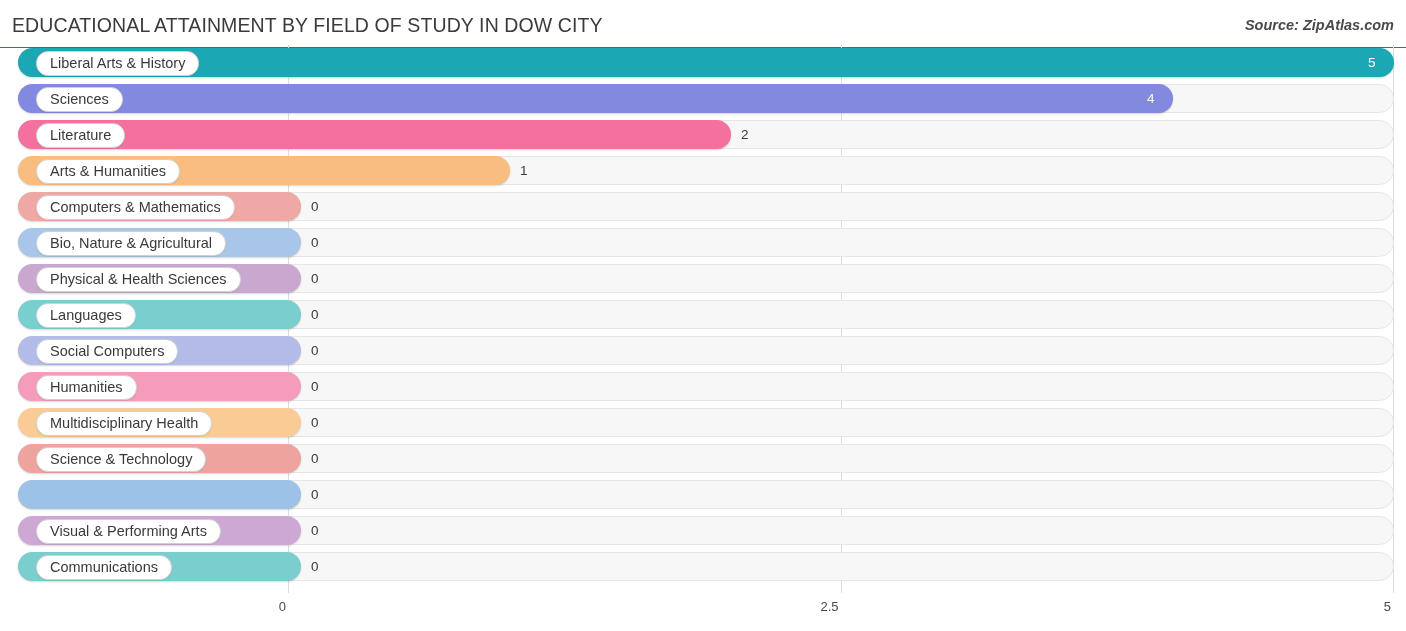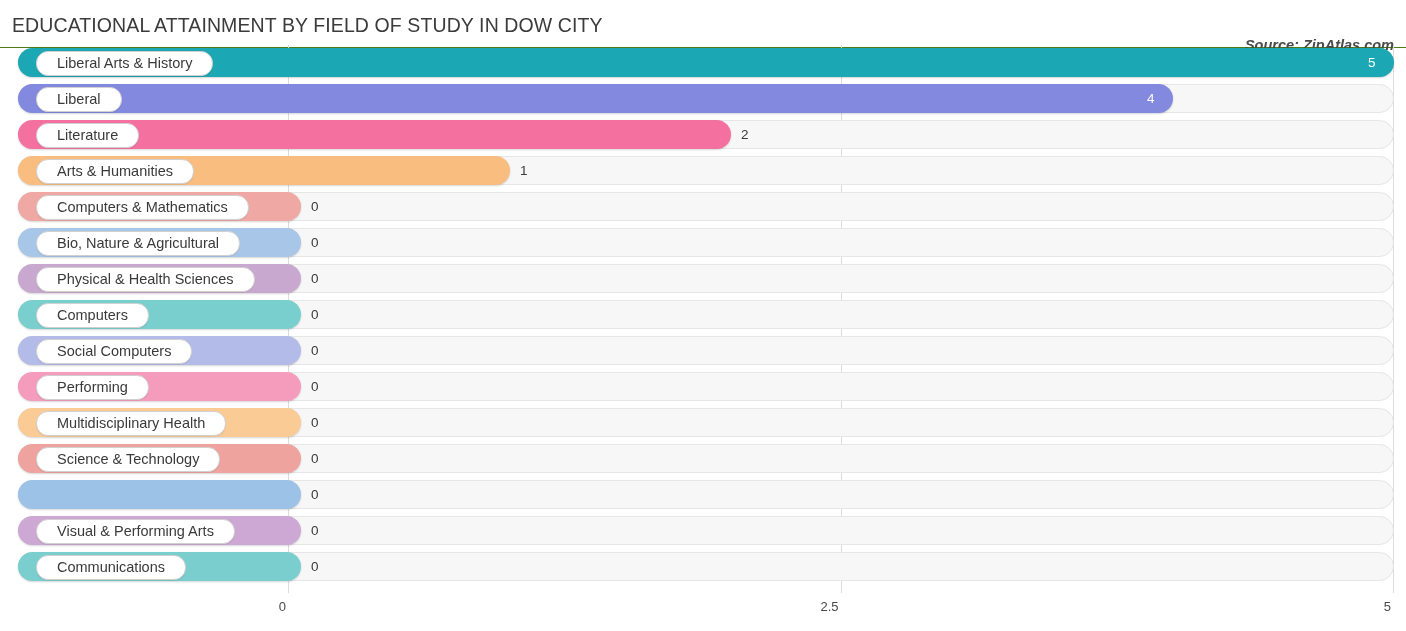--- a/index.html
+++ b/index.html
@@ -36,21 +36,20 @@
   }
   .chart-source {
     position: absolute;
     right: 12px;
     top: 13px;
     font-size: 14.5px;
     font-style: italic;
     font-weight: bold;
     color: #4a4a4a;
     white-space: nowrap;
-    margin-top: 20px;
   }
 
   
   .plot {
     position: absolute;
     left: 0;
     top: 45px;
     width: 1406px;
     height: 586px;
   }
@@ -99,21 +98,21 @@
     box-sizing: border-box;
     border-radius: 15px;
     box-shadow: 0 1px 2px rgba(0,0,0,0.17);
   }
   .pill {
     position: absolute;
     left: 36px;
     top: 6px;
     height: 23px;
     line-height: 23px;
-    padding: 0 20px;
+    padding: 0 13px;
     background: #ffffff;
     border: 1px solid #d0d0d0;
     border-radius: 12px;
     font-size: 14.5px;
     color: #3a3a3a;
     white-space: nowrap;
     box-shadow: 0 1px 1px rgba(0,0,0,0.07);
   }
   .val {
     position: absolute;
@@ -163,21 +162,21 @@
   <div class="rows" id="rows">
       <div class="row">
         <div class="track"></div>
         <div class="bar" style="width: 1376px; background: rgb(27, 167, 179);"></div>
         <div class="pill">Liberal Arts &amp; History</div>
         <div class="val inside" style="left: 1368px;">5</div>
       </div>
       <div class="row">
         <div class="track"></div>
         <div class="bar" style="width: 1155px; background: rgb(130, 137, 222);"></div>
-        <div class="pill">Liberal</div>
+        <div class="pill">Sciences</div>
         <div class="val inside" style="left: 1147px;">4</div>
       </div>
       <div class="row">
         <div class="track"></div>
         <div class="bar" style="width: 713px; background: rgb(244, 112, 158);"></div>
         <div class="pill">Literature</div>
         <div class="val outside" style="left: 741px;">2</div>
       </div>
       <div class="row">
         <div class="track"></div>
@@ -199,33 +198,33 @@
       </div>
       <div class="row">
         <div class="track"></div>
         <div class="bar" style="width: 283px; background: rgb(201, 168, 207);"></div>
         <div class="pill">Physical &amp; Health Sciences</div>
         <div class="val outside" style="left: 311px;">0</div>
       </div>
       <div class="row">
         <div class="track"></div>
         <div class="bar" style="width: 283px; background: rgb(121, 207, 206);"></div>
-        <div class="pill">Computers</div>
+        <div class="pill">Languages</div>
         <div class="val outside" style="left: 311px;">0</div>
       </div>
       <div class="row">
         <div class="track"></div>
         <div class="bar" style="width: 283px; background: rgb(179, 187, 232);"></div>
         <div class="pill">Social Computers</div>
         <div class="val outside" style="left: 311px;">0</div>
       </div>
       <div class="row">
         <div class="track"></div>
         <div class="bar" style="width: 283px; background: rgb(245, 155, 188);"></div>
-        <div class="pill">Performing</div>
+        <div class="pill">Humanities</div>
         <div class="val outside" style="left: 311px;">0</div>
       </div>
       <div class="row">
         <div class="track"></div>
         <div class="bar" style="width: 283px; background: rgb(251, 203, 150);"></div>
         <div class="pill">Multidisciplinary Health</div>
         <div class="val outside" style="left: 311px;">0</div>
       </div>
       <div class="row">
         <div class="track"></div>

